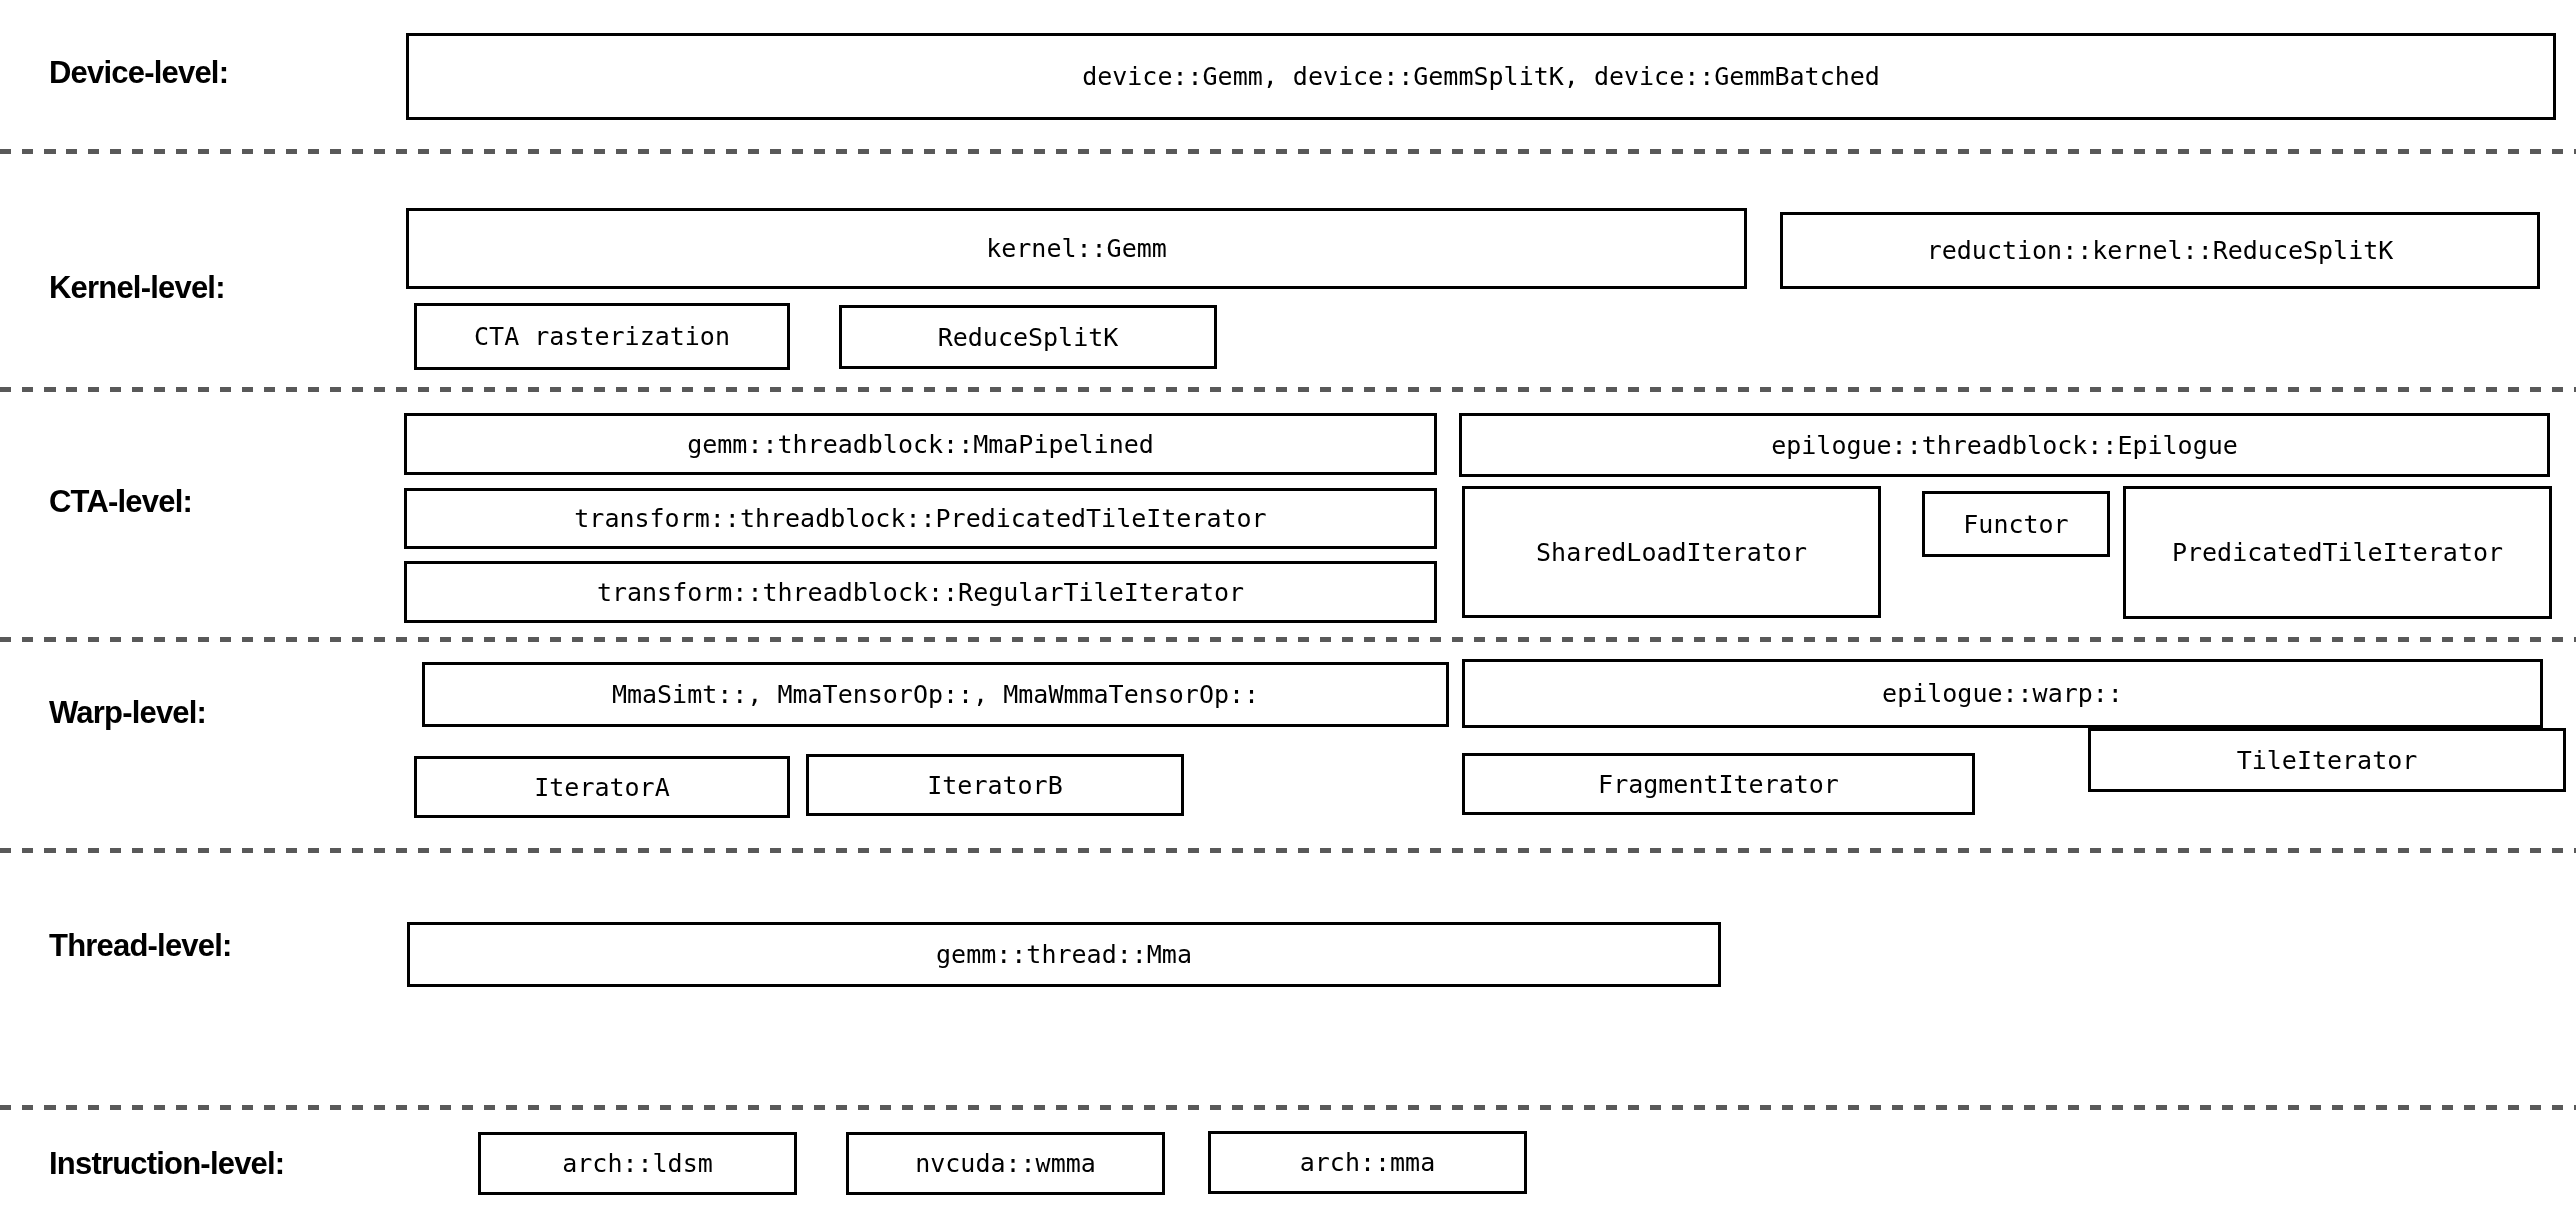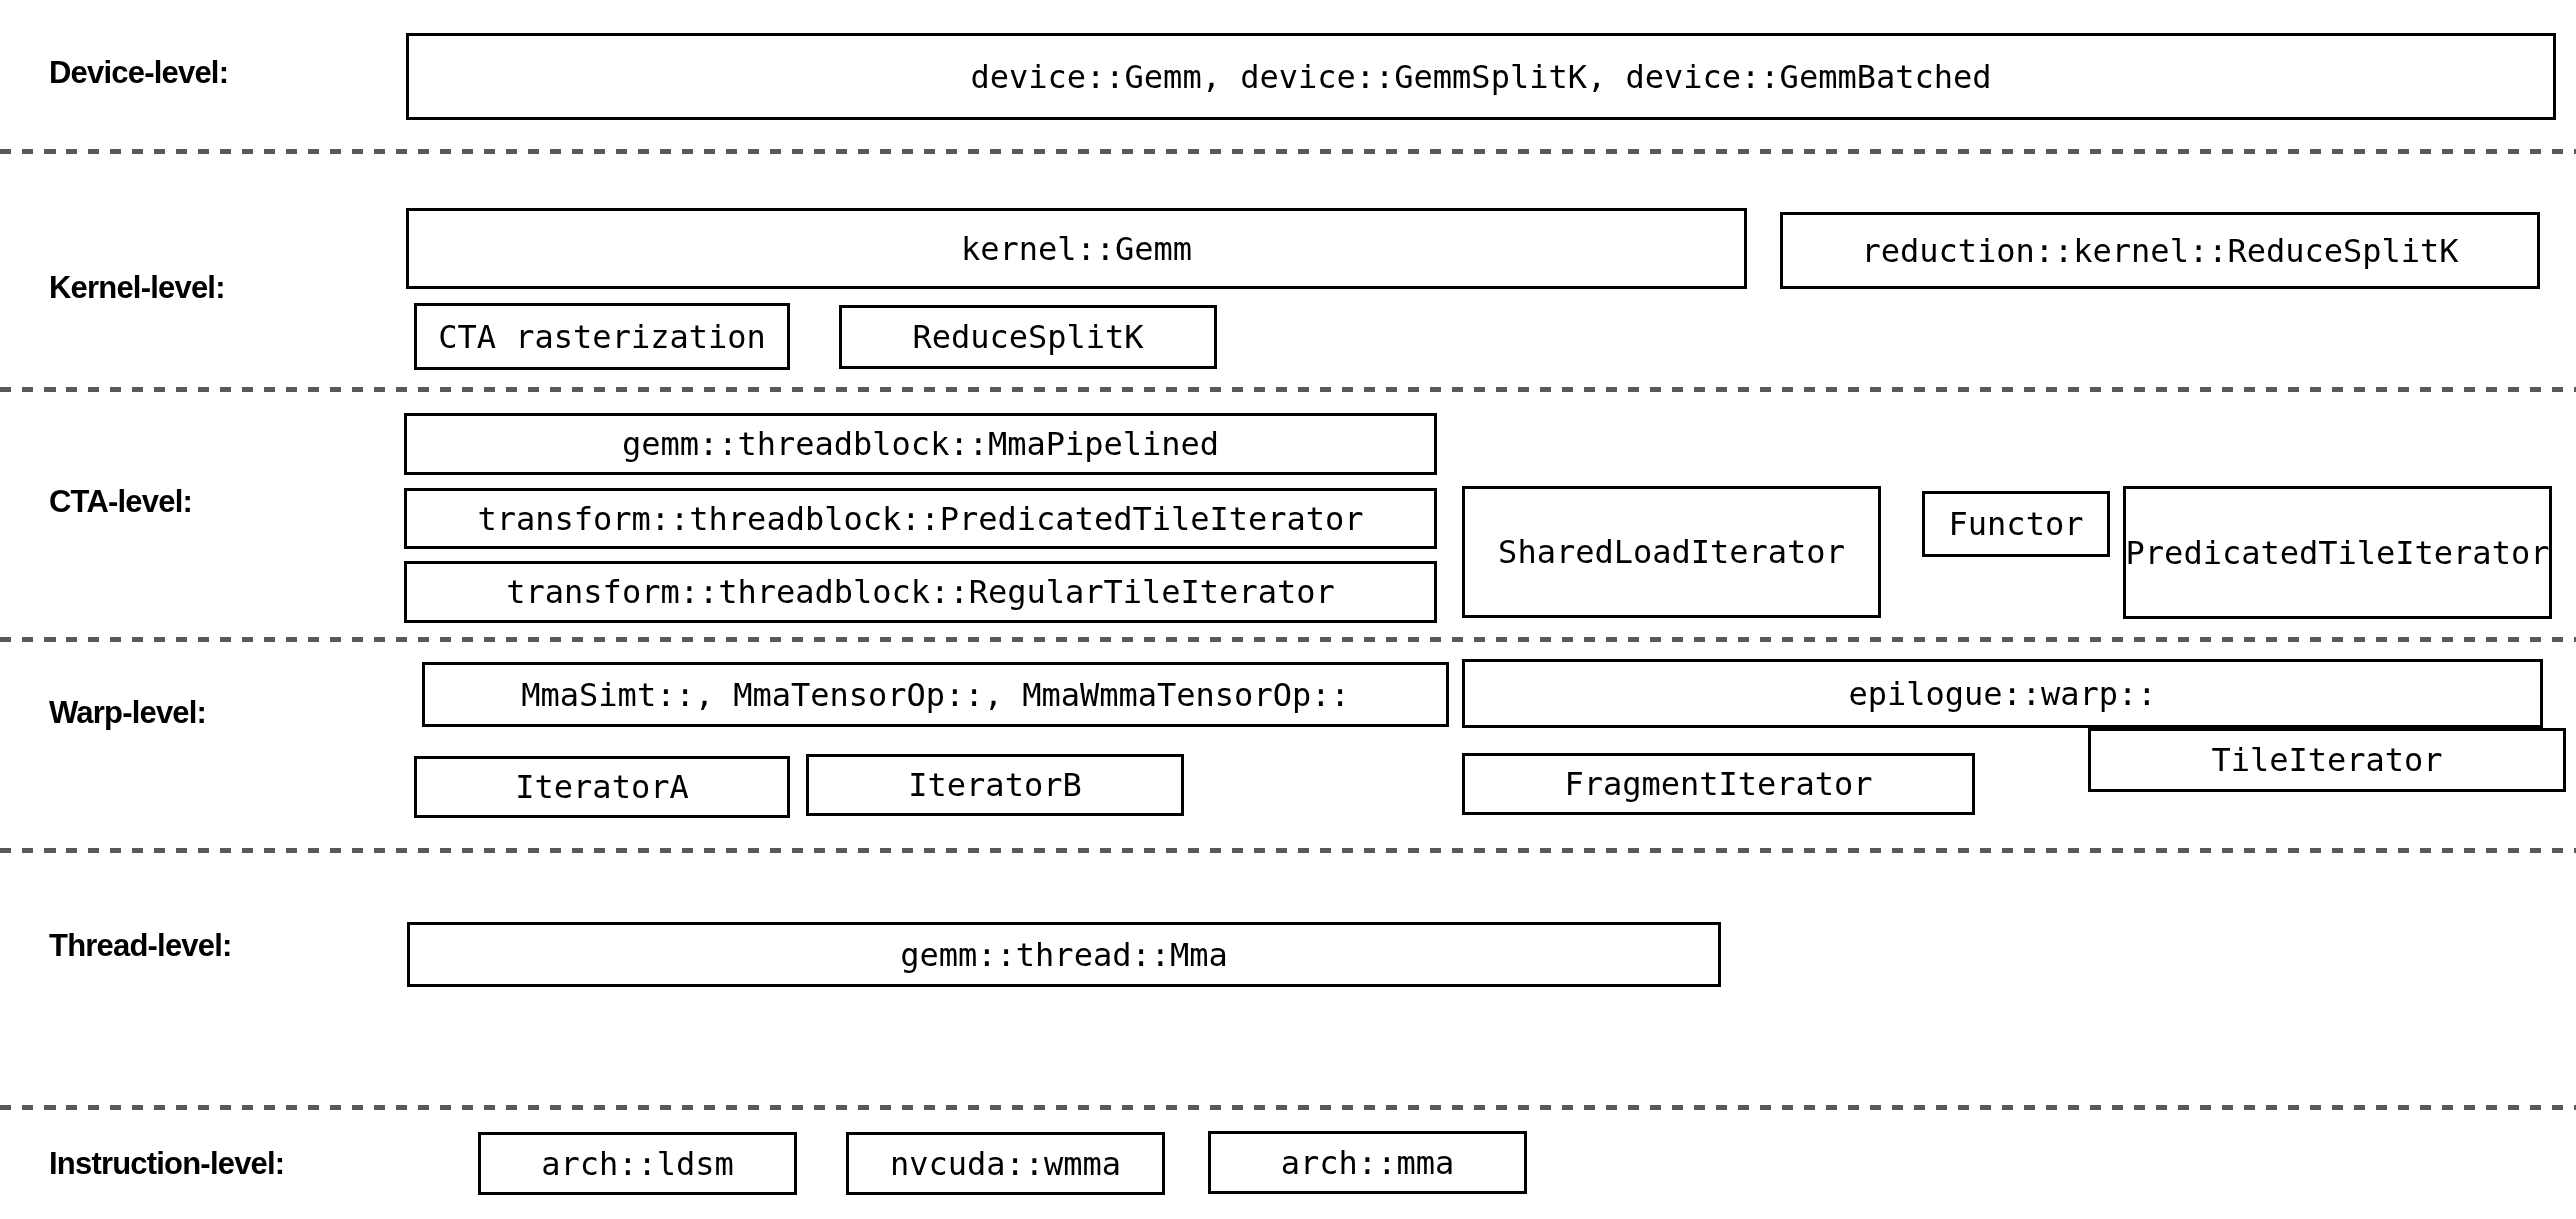--- a/index.html
+++ b/index.html
@@ -30,21 +30,21 @@
   }
   .box {
     position: absolute;
     box-sizing: border-box;
     border: 3.8px solid #000000;
     background: #ffffff;
     display: flex;
     align-items: center;
     justify-content: center;
     text-align: center;
-    font-size: 32px;
+    font-size: 25px;
     color: #000000;
     white-space: nowrap;
     overflow: hidden;
   }
   .box.thin { border-width: 3.1px; }
 </style>
 </head>
 <body>
 
 <div class="canvas">
@@ -63,20 +63,21 @@
   <div class="lvl" style="left:49px; top:1138px;">Instruction-level:</div>
 
   <div class="box" style="left:406px; top:33px; width:2150px; height:87px;">device::Gemm, device::GemmSplitK, device::GemmBatched</div>
 
   <div class="box" style="left:406px; top:208px; width:1341px; height:81px;">kernel::Gemm</div>
   <div class="box" style="left:1780px; top:212px; width:760px; height:77px;">reduction::kernel::ReduceSplitK</div>
   <div class="box thin" style="left:414px; top:303px; width:376px; height:67px;">CTA rasterization</div>
   <div class="box thin" style="left:839px; top:305px; width:378px; height:64px;">ReduceSplitK</div>
 
   <div class="box" style="left:404px; top:413px; width:1033px; height:62px;">gemm::threadblock::MmaPipelined</div>
+  <div class="box" style="left:1459px; top:413px; width:1091px; height:64px;">epilogue::threadblock::Epilogue</div>
   <div class="box" style="left:404px; top:488px; width:1033px; height:61px;">transform::threadblock::PredicatedTileIterator</div>
   <div class="box" style="left:1462px; top:486px; width:419px; height:132px;">SharedLoadIterator</div>
   <div class="box thin" style="left:1906px; top:491px; width:188px; height:66px;margin-left:16px;">Functor</div>
   <div class="box" style="left:2123px; top:486px; width:429px; height:133px;">PredicatedTileIterator</div>
   <div class="box" style="left:404px; top:561px; width:1033px; height:62px;">transform::threadblock::RegularTileIterator</div>
 
   <div class="box" style="left:422px; top:662px; width:1027px; height:65px;">MmaSimt::, MmaTensorOp::, MmaWmmaTensorOp::</div>
   <div class="box" style="left:1462px; top:659px; width:1081px; height:69px;">epilogue::warp::</div>
   <div class="box thin" style="left:414px; top:756px; width:376px; height:62px;">IteratorA</div>
   <div class="box thin" style="left:806px; top:754px; width:378px; height:62px;">IteratorB</div>

